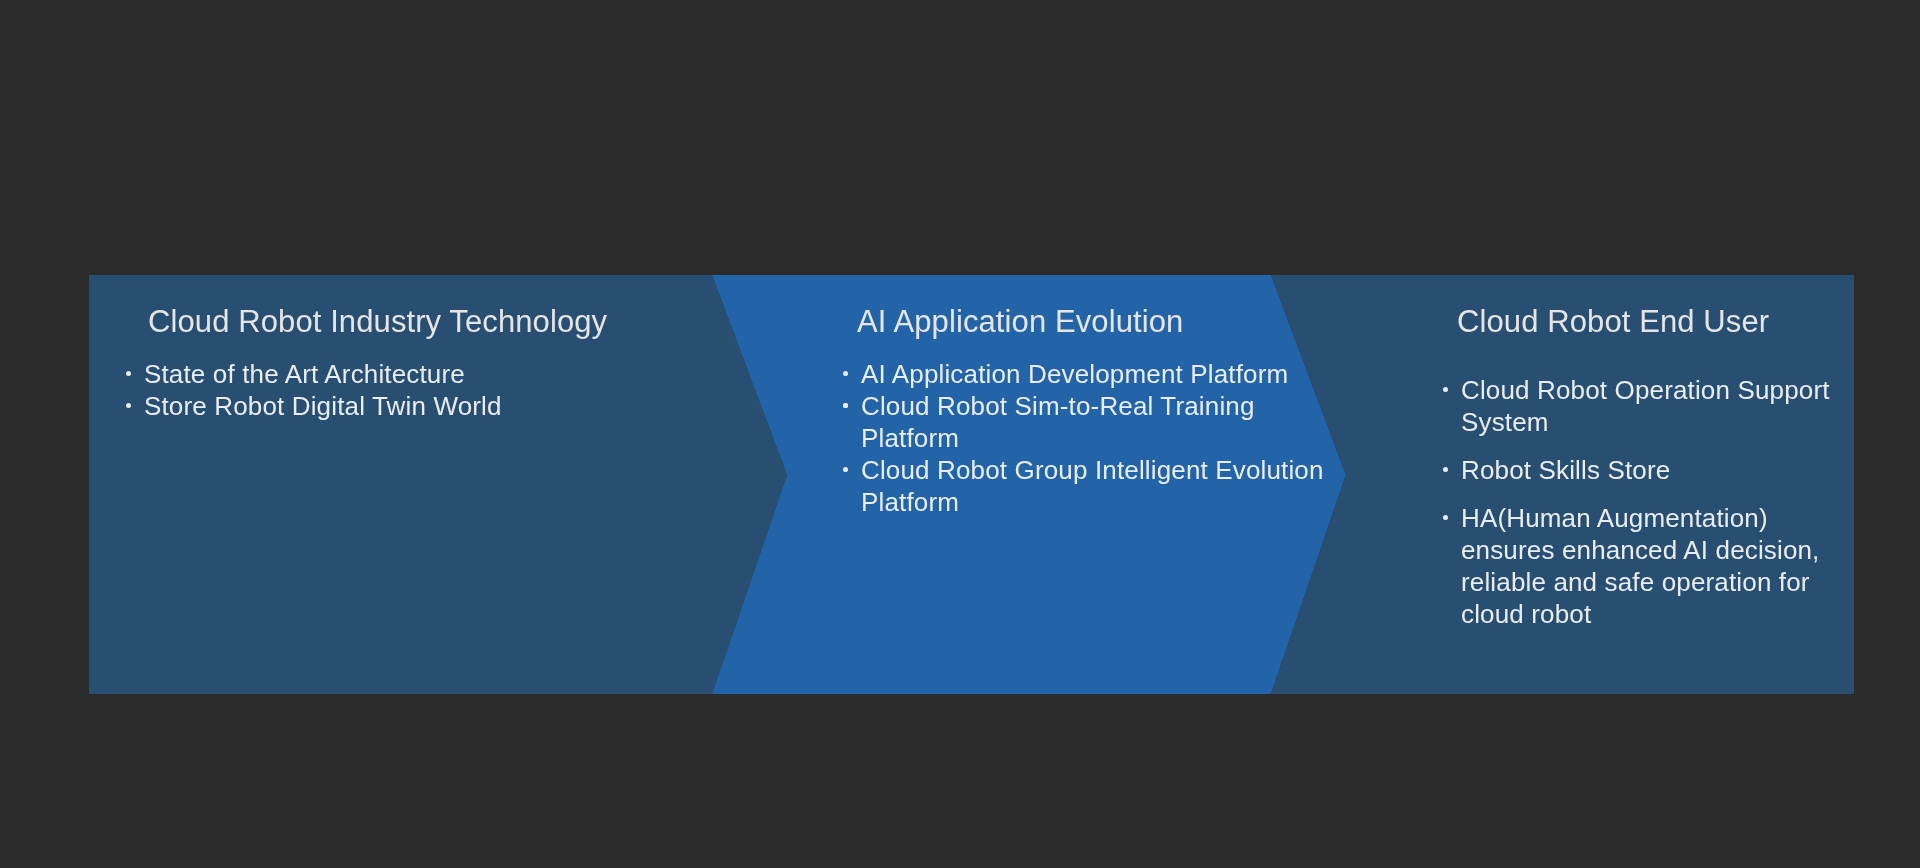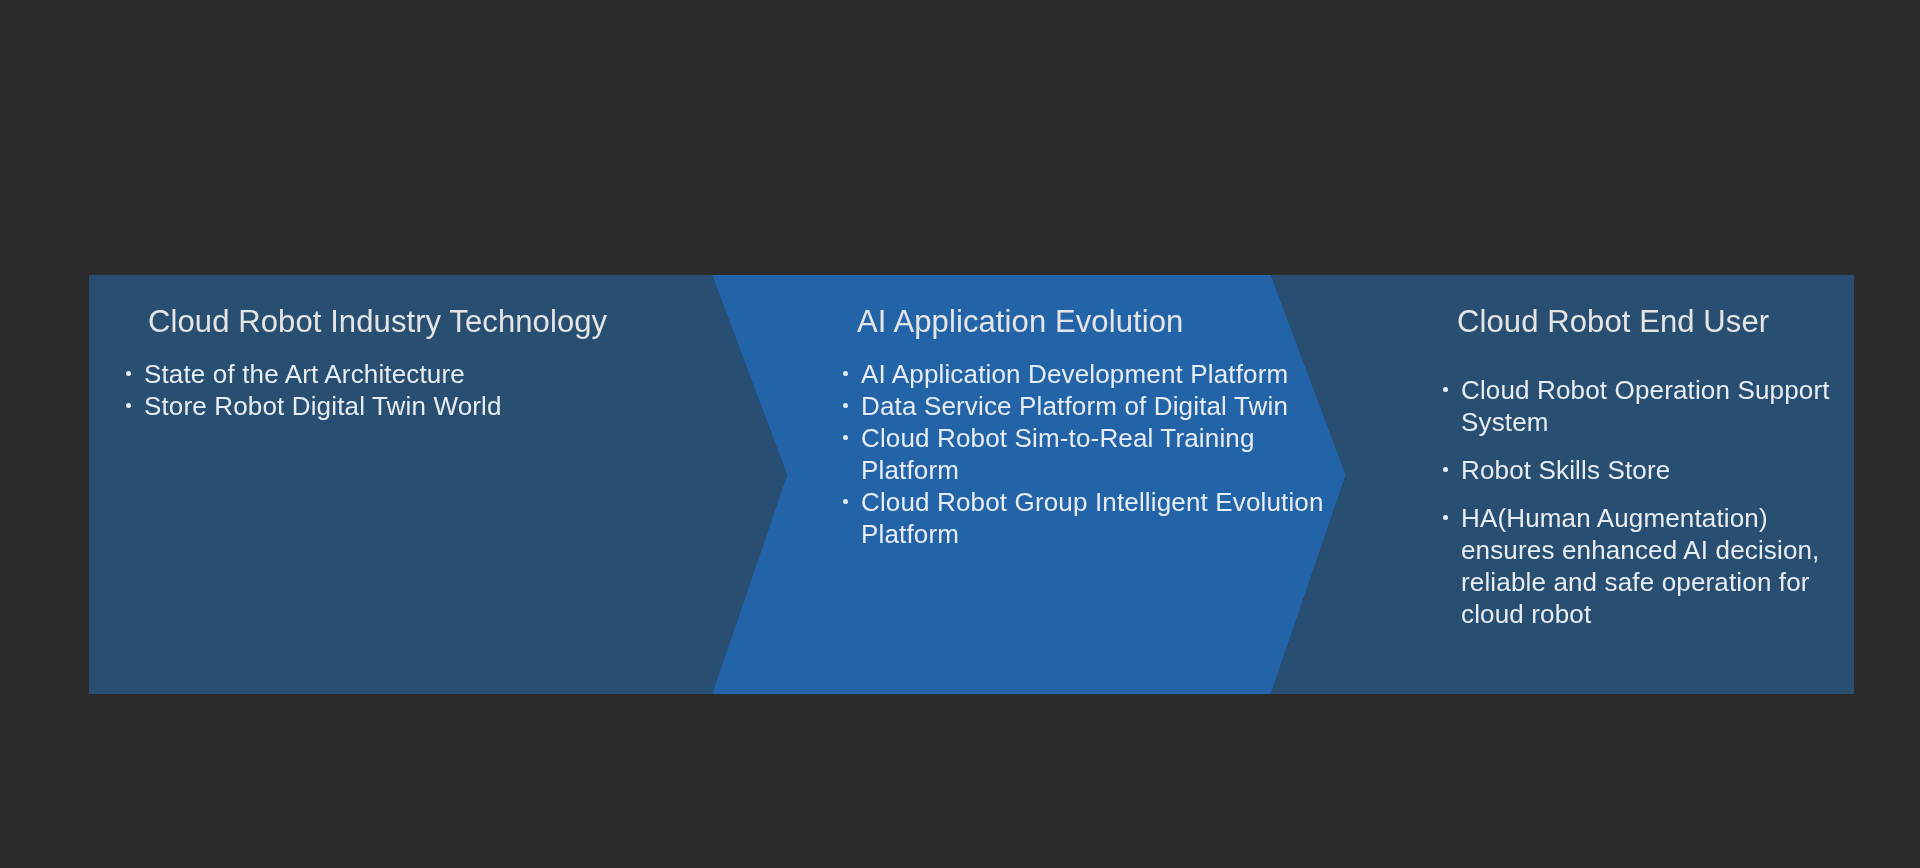--- a/index.html
+++ b/index.html
@@ -124,21 +124,20 @@
 
   <div class="panel" id="panel-2">
     <div class="panel-heading">AI Application Evolution</div>
     <ul class="bullet-list">
       <li class="bullet-item">
         <span class="bullet-dot"></span>
         <span class="bullet-text">AI Application Development Platform</span>
       </li>
       <li class="bullet-item">
         <span class="bullet-dot"></span>
-        <span class="bullet-text">Data Service Platform of Digital Twin</span>
       </li>
       <li class="bullet-item">
         <span class="bullet-dot"></span>
         <span class="bullet-text">Cloud Robot Sim-to-Real Training Platform</span>
       </li>
       <li class="bullet-item">
         <span class="bullet-dot"></span>
         <span class="bullet-text">Cloud Robot Group Intelligent Evolution Platform</span>
       </li>
     </ul>

